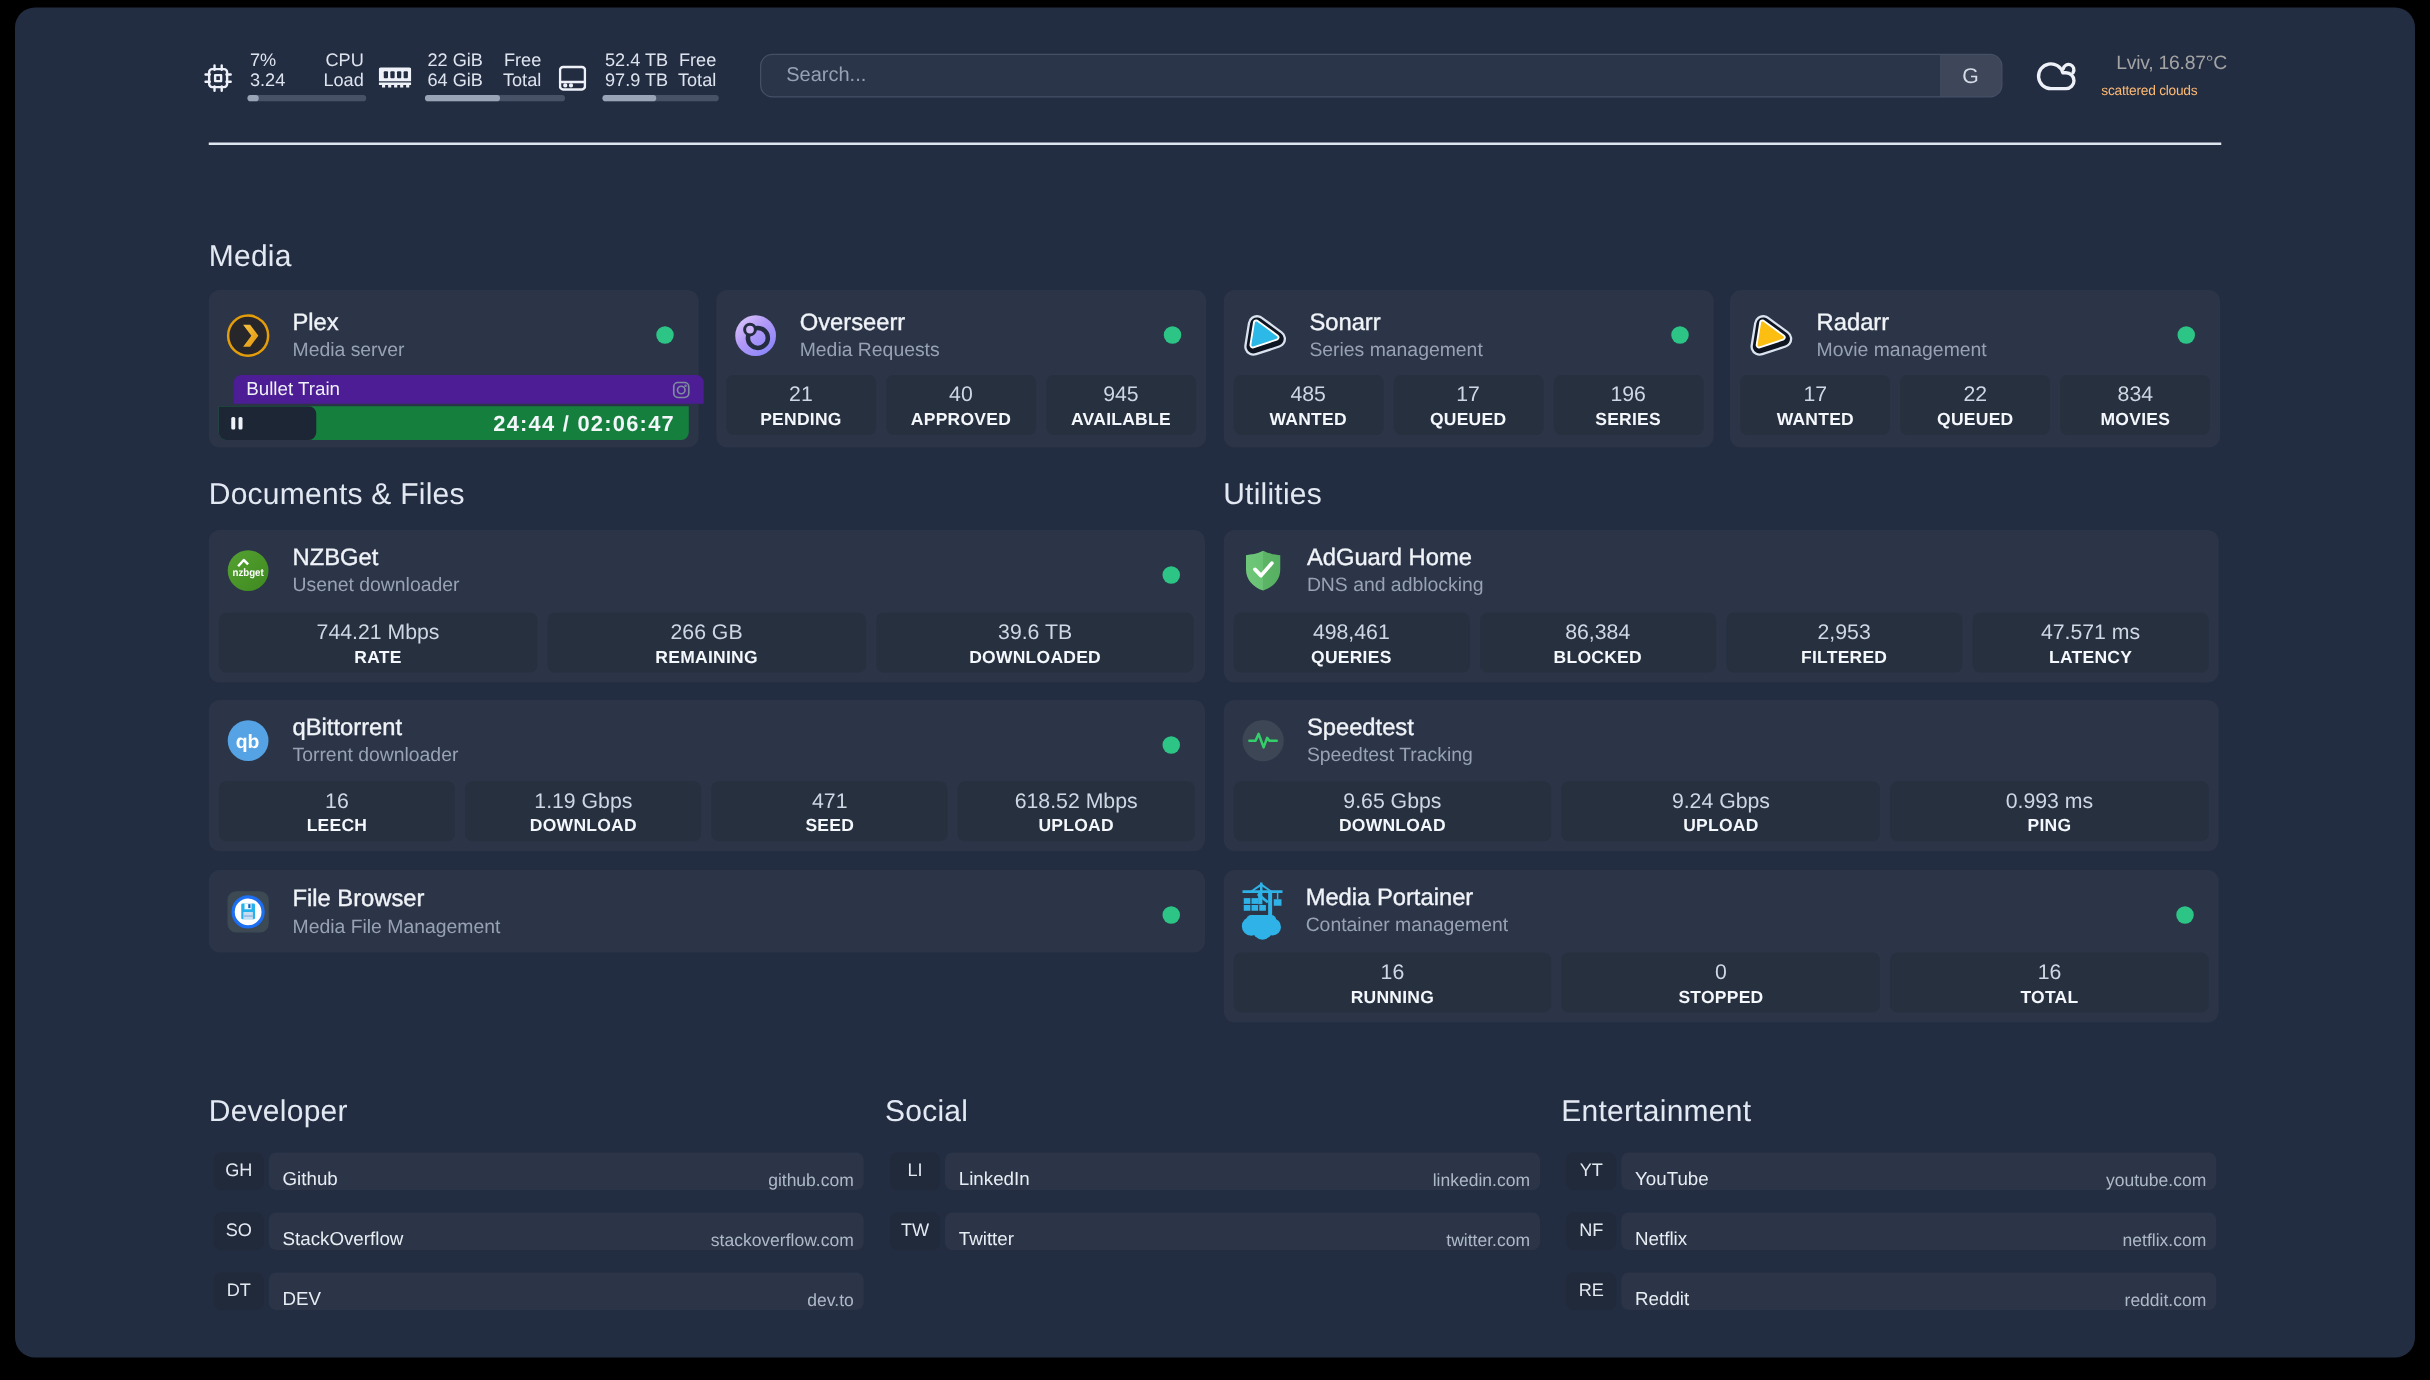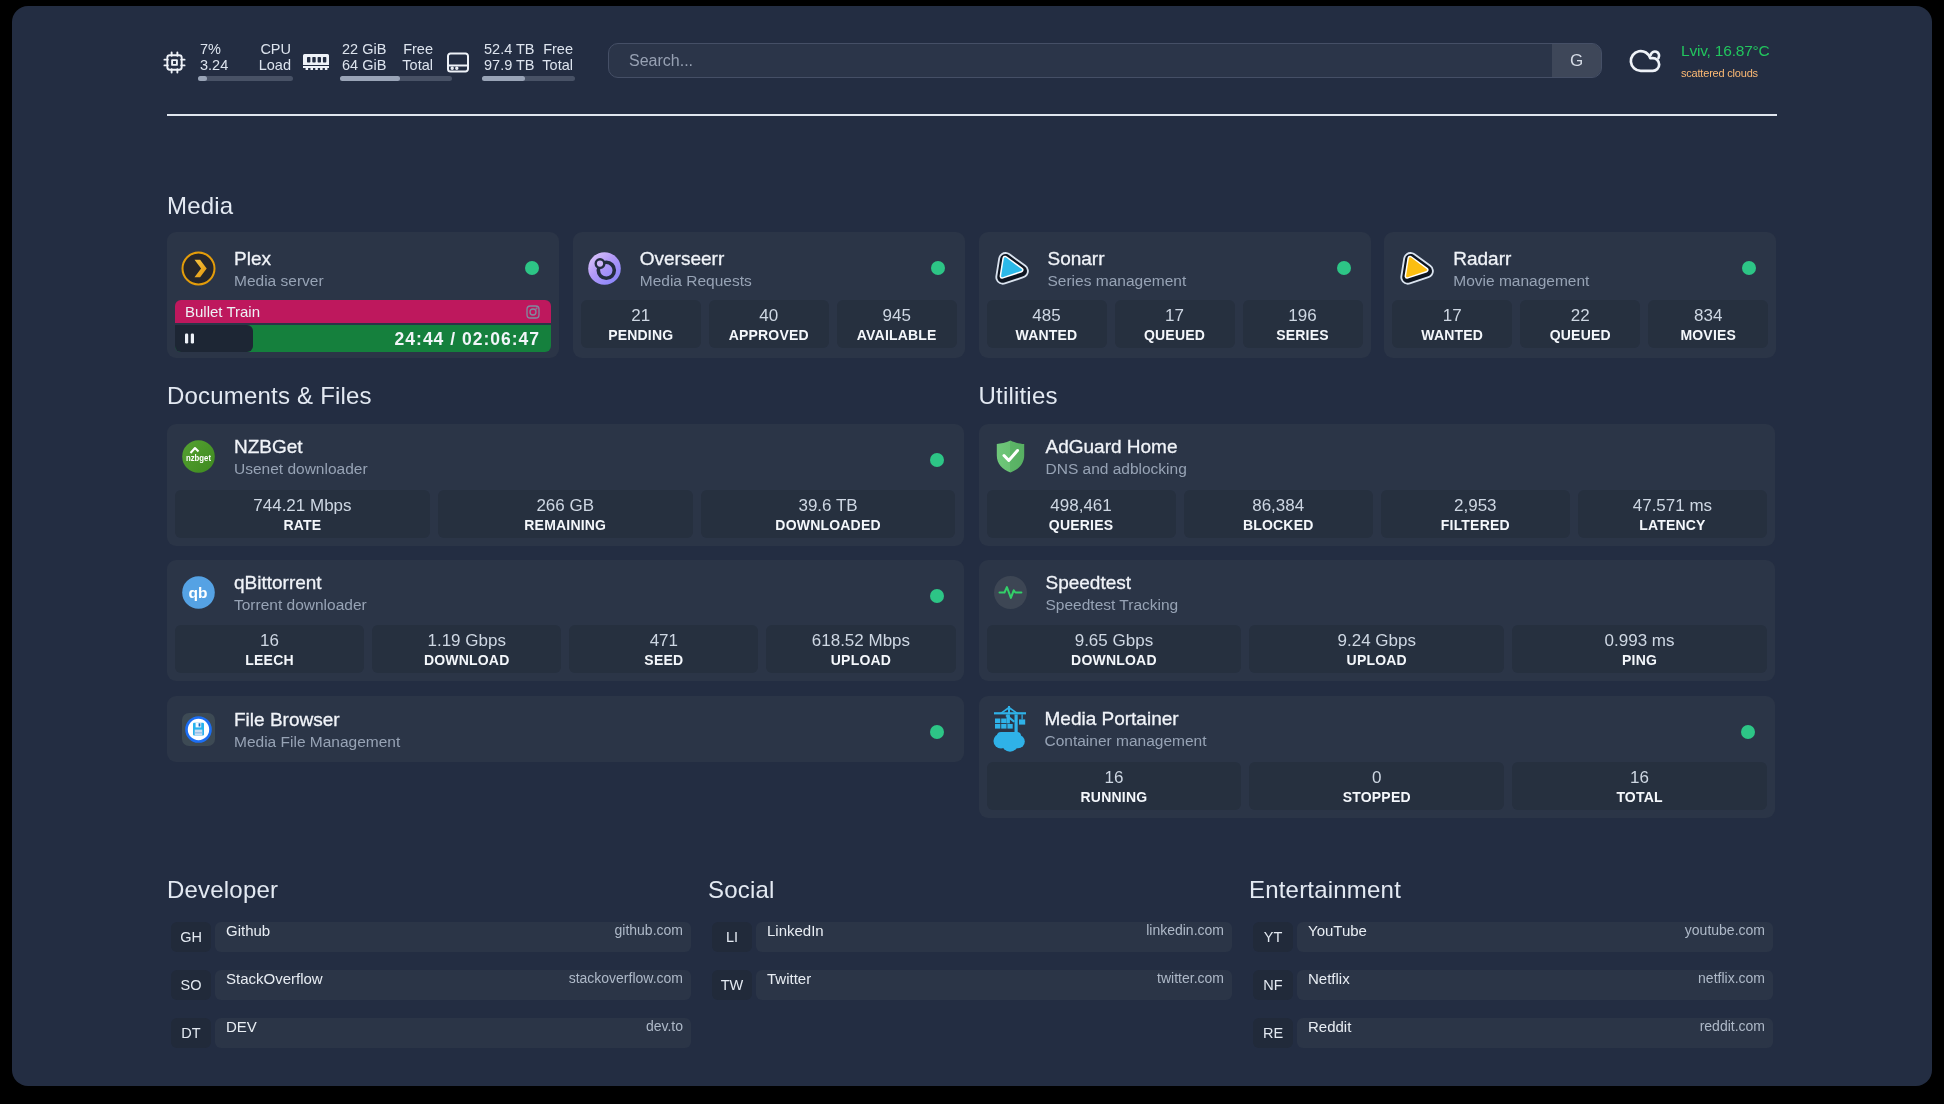--- a/index.html
+++ b/index.html
@@ -13,47 +13,47 @@
 .rgrid .lab { text-align:right; }
 .rbar { margin-top:3px; height:5px; border-radius:3px; background:#485266; position:relative; }
 .rbar i { position:absolute; left:0; top:0; bottom:0; border-radius:3px; background:#99a4b7; }
 
 #search { position:absolute; left:608px; top:43px; width:994px; height:35px; background:rgba(255,255,255,0.04); border:1px solid #454f66; border-radius:10px; display:flex; align-items:center; }
 #search .ph { padding-left:20px; font-size:16px; color:#97a1b3; flex:1; }
 #search .gbtn { width:49px; height:33px; background:rgba(255,255,255,0.09); border-radius:0 9px 9px 0; display:flex; align-items:center; justify-content:center; color:#d6dce6; font-size:17px; }
 
 #weather { position:absolute; left:1628px; top:41px; display:flex; }
 #weather .wt { margin-left:19px; }
-#weather .l1 { font-size:15.5px; color:#22c55e; line-height:19px; letter-spacing:-0.2px; }
+#weather .l1 { font-size:15.5px; color:#a3a3a3; line-height:19px; letter-spacing:-0.2px;margin-left:12px; }
 #weather .l2 { font-size:11px; color:#fdba74; line-height:19px; margin-top:4px; letter-spacing:-0.2px; }
 #divider { position:absolute; left:167px; top:114px; width:1610px; height:2px; background:#dfe5ee; }
 
 .h1 { position:absolute; font-size:24px; color:#e3e9f2; letter-spacing:0.2px; }
 
 .card { position:absolute; background:#2b3547; border-radius:9px; }
 .chead { position:absolute; left:14px; top:0; display:flex; align-items:center; }
 .chead .ttl { margin-left:18px; }
 .chead .t1 { font-size:19px; color:#f0f3f8; line-height:23px; -webkit-text-stroke:0.3px #f0f3f8; }
 .chead .t2 { font-size:15.5px; color:#97a3b5; line-height:19px; margin-top:1px; }
 .dot { position:absolute; width:14px; height:14px; border-radius:50%; background:#2dc586; top:29px; right:20px; }
 .stats { position:absolute; left:8px; right:8px; bottom:8px; display:flex; gap:8px; }
 .stats.mb { bottom:10px; }
 .stat { flex:1; height:48px; background:#26303f; border-radius:6px; display:flex; flex-direction:column; align-items:center; justify-content:center; }
 .stat .v { font-size:17px; color:#ced7e3; line-height:23px;text-align:right; }
 .stat .l { font-size:14px; font-weight:bold; color:#f4f7fb; line-height:17px; letter-spacing:0.2px; }
 
-#plexrow1 { position:absolute; left:8px; top:68px; width:376px; height:23px; background:#be185d; border-radius:6px 6px 0 0; display:flex; align-items:center; }
+#plexrow1 { position:absolute; left:20px; top:68px; width:376px; height:23px; background:#4c1d95; border-radius:6px 6px 0 0; display:flex; align-items:center; }
 #plexrow1 .name { padding-left:10px; font-size:15px; color:#eef1f6; flex:1; }
 #plexrow2 { position:absolute; left:8px; top:93px; width:376px; height:27px; background:#15803d; border-radius:0 0 6px 6px; overflow:hidden; }
 #plexrow2 .fill { position:absolute; left:0; top:0; bottom:0; width:78px; background:#1d2634; border-radius:0 6px 6px 0; }
 #plexrow2 .time { position:absolute; right:11px; top:4px; font-size:17.5px; color:#f2f5f9; font-weight:bold; letter-spacing:1px; }
 
 .bm { position:absolute; height:30px; display:flex; font-size:14.5px; }
 .bm .ab { width:40px; background:#212a3a; border-radius:6px; margin-right:4px; display:flex; align-items:center; justify-content:center; color:#e3e9f1; }
-.bm .row { flex:1; background:#2b3547; border-radius:6px; display:flex; align-items:flex-start; padding:0 8px 0 11px; justify-content:space-between; }
+.bm .row { flex:1; background:#2b3547; border-radius:6px; display:flex; align-items:flex-end; padding:0 8px 0 11px; justify-content:space-between; }
 .bm .nm { color:#e8edf3; font-size:15px; }
 .bm .url { color:#aeb9c8; font-size:14px; }
 </style>
 </head>
 <body>
 <div id="app">
 <div id="bgrect"></div>
 
 <svg class="abs" style="left:163px;top:51px" width="23" height="23" viewBox="0 0 24 24" fill="none" stroke="#eef2f8" stroke-width="2" stroke-linecap="round" stroke-linejoin="round">
       <rect x="4.5" y="4.5" width="15" height="15" rx="2.5"></rect>

